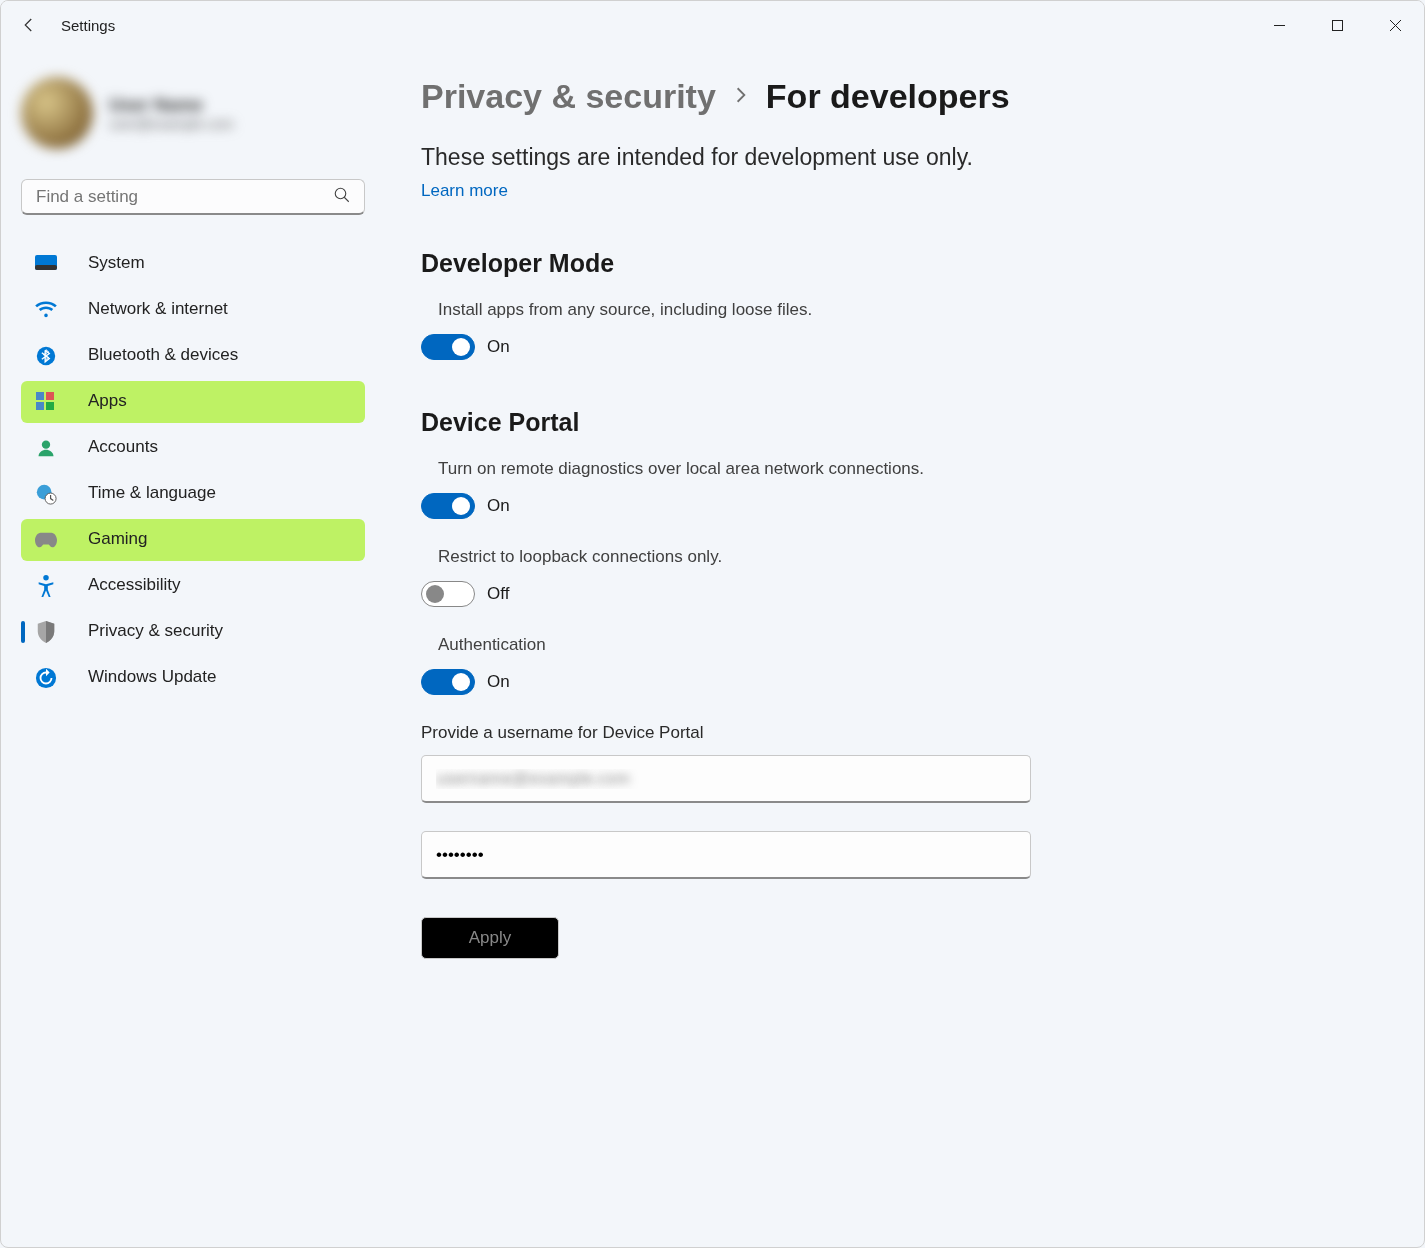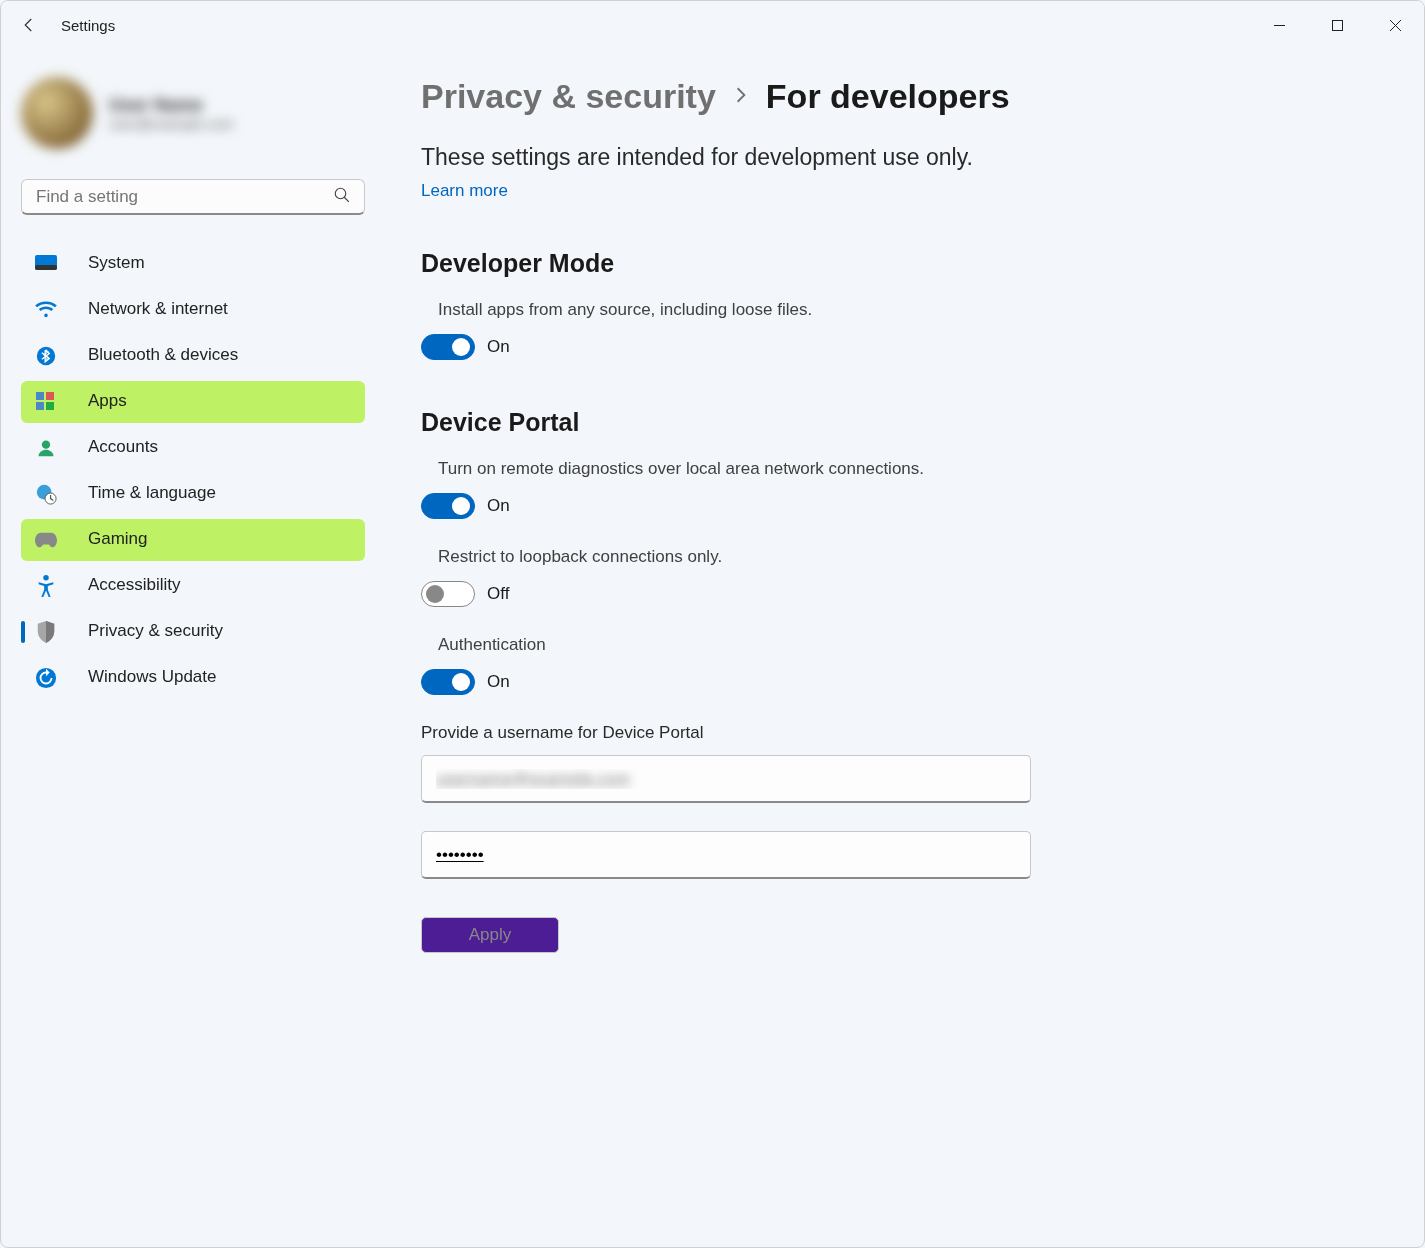--- a/index.html
+++ b/index.html
@@ -145,29 +145,28 @@
   .field-label { font-size: 17px; margin-bottom: 12px; margin-top: 8px; color: #2a2a2a; }
   .text-input {
     width: 610px; height: 48px;
     border: 1px solid #c8c8c8;
     border-bottom: 2px solid #8a8a8a;
     border-radius: 5px;
     padding: 0 14px;
     font-size: 17px;
     background: #fdfdfd;
     outline: none;
-    text-decoration: underline;
   }
   .text-input.blurred { color: transparent; text-shadow: 0 0 8px rgba(60,60,60,0.6); }
   .apply-btn {
     margin-top: 38px;
-    width: 138px; height: 36px;
+    width: 138px; height: 42px;
     border: 1px solid #c8c8c8;
     border-radius: 5px;
-    background: #4c1d95;
+    background: #000000;
     color: #888;
     font-size: 17px;
     cursor: pointer;
   }
 </style>
 </head>
 <body>
 
 <div class="titlebar">
   <button class="back-btn">

